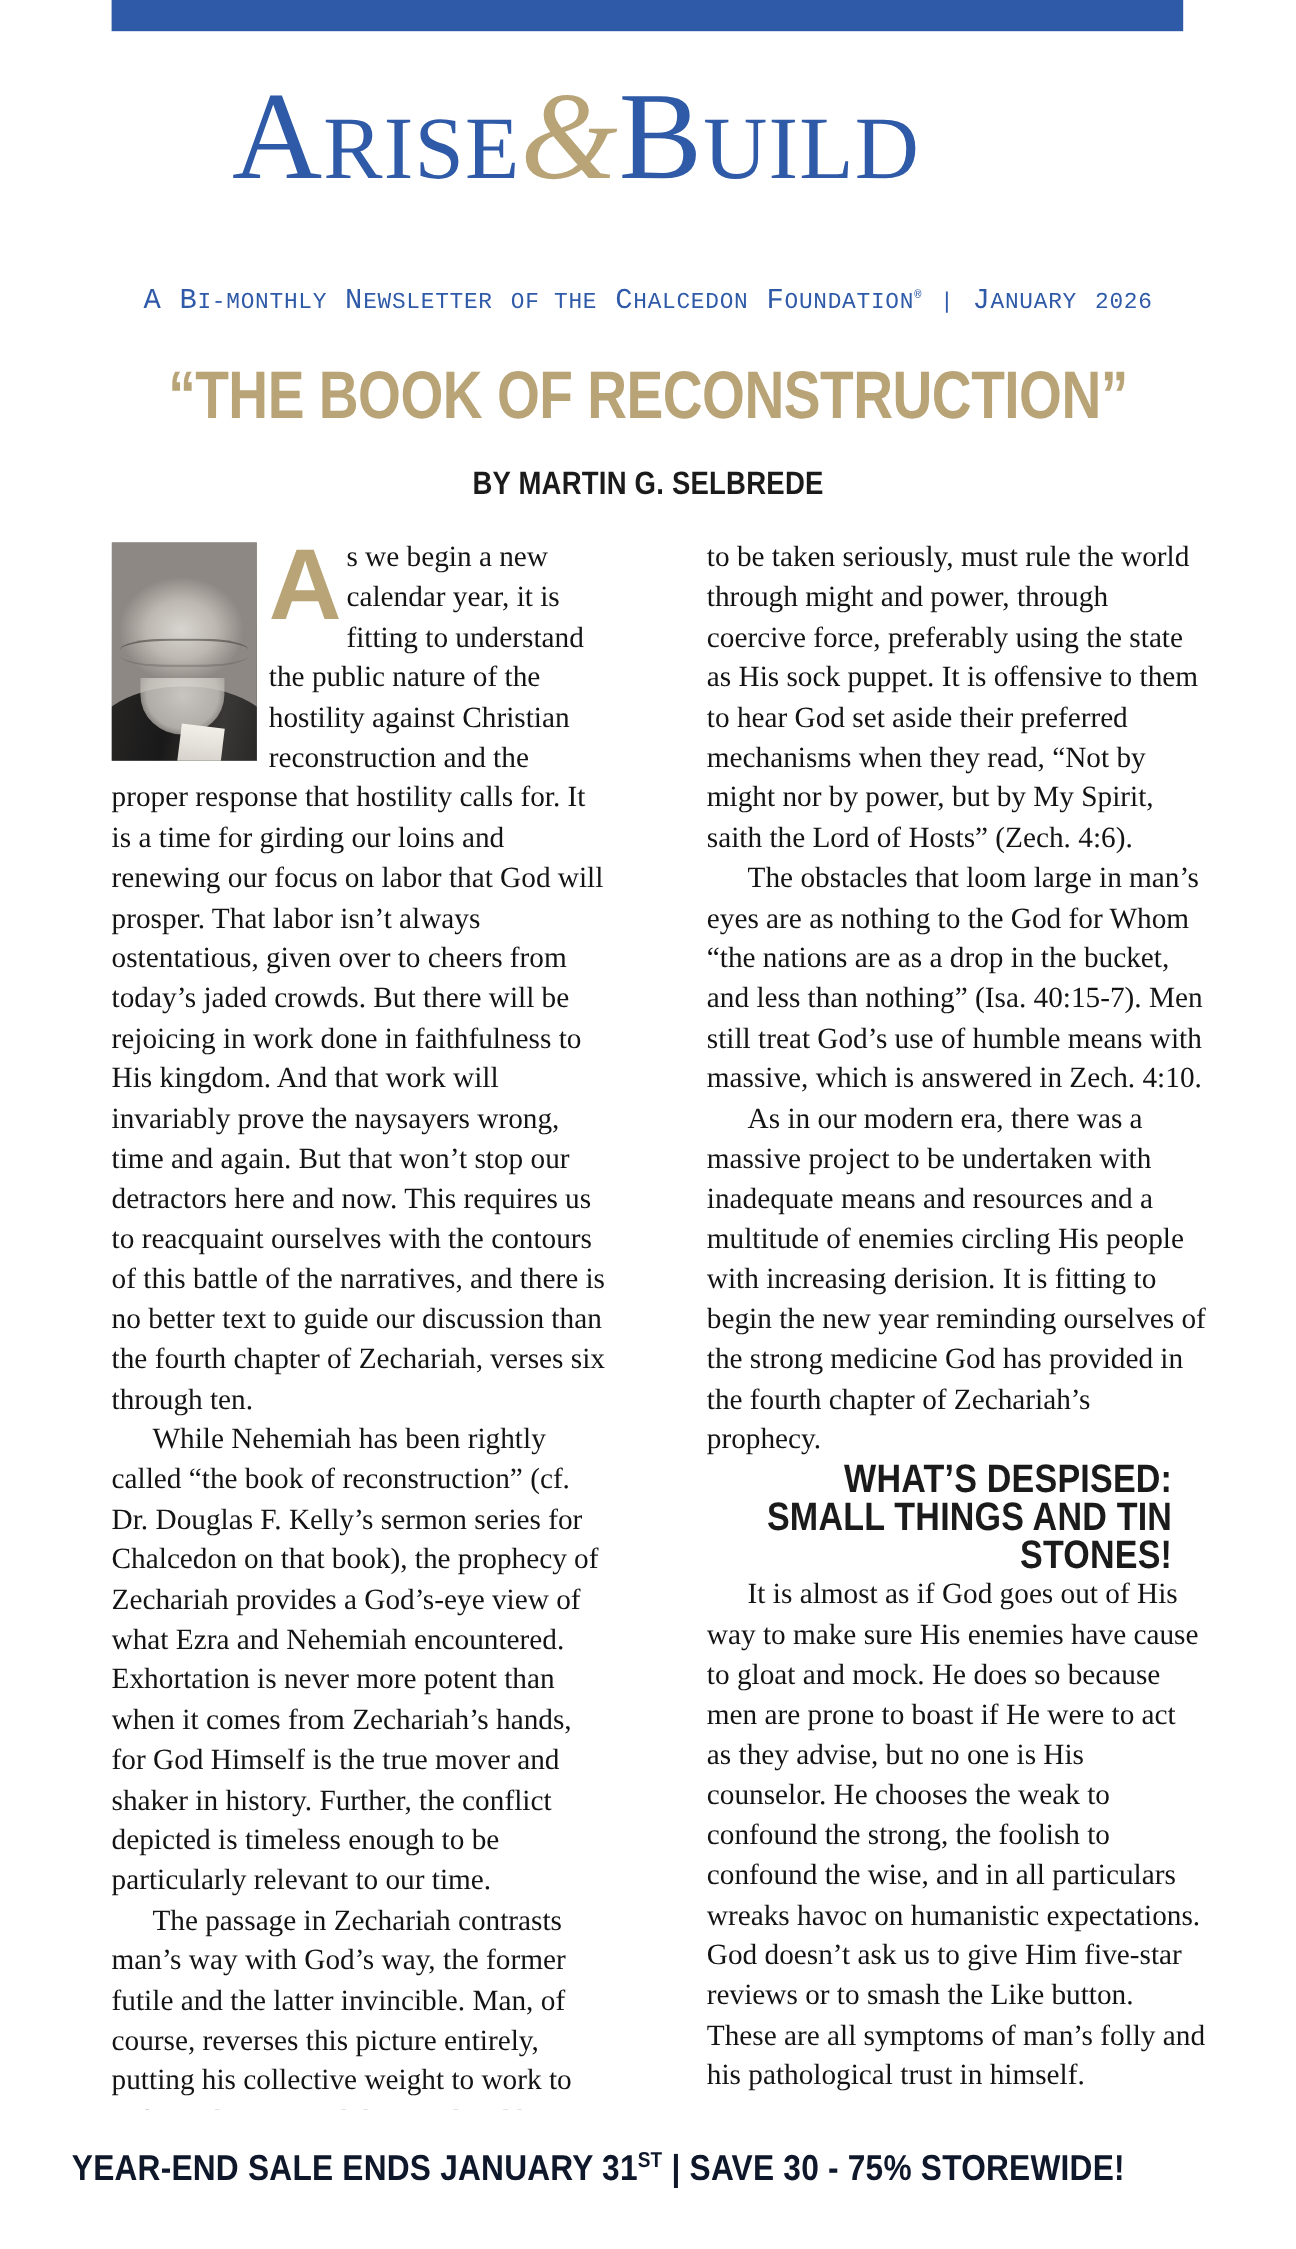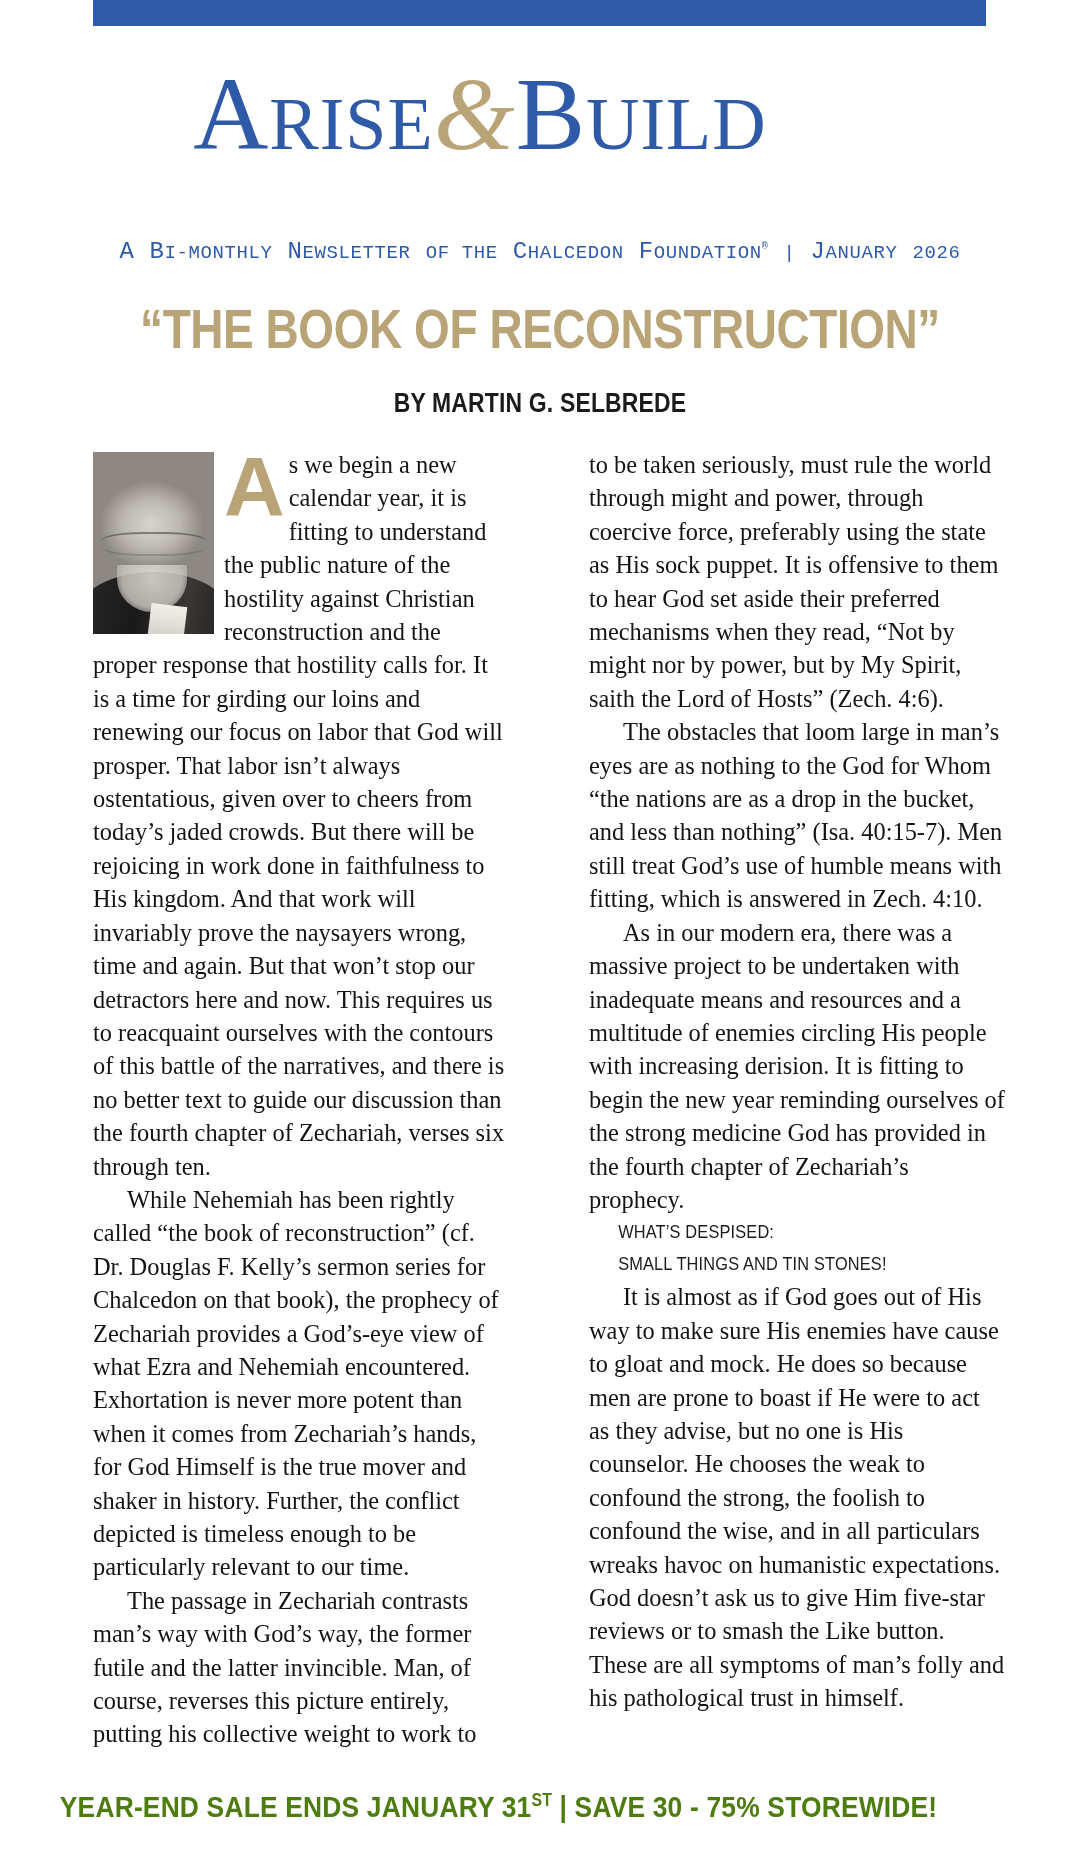--- a/index.html
+++ b/index.html
@@ -196,40 +196,40 @@
     line-height: 66px;
     padding: 4px 4px 0 0;
     margin-top: 2px;
   }
 
   .italic { }
 
   
   .subhead {
     font-family: "Liberation Sans", "DejaVu Sans", sans-serif;
-    font-weight: normal;
-    font-size: 19px;
+    font-weight: bold;
+    font-size: 33px;
     line-height: 32px;
-    text-align: left;
+    text-align: right;
     color: #1b1b1b;
     letter-spacing: 0.2px;
     text-indent: 0 !important;
     margin-top: 14px;
     margin-bottom: 2px;
   }
   .subhead span { display: block; transform: scaleX(0.86); }
 
   
   .footer {
     position: absolute;
     left: 0;
     top: 1790px;
     width: 907px;
     text-align: right;
-    color: #4d7c0f;
+    color: #0f172a;
     font-family: "Liberation Sans", "DejaVu Sans", sans-serif;
     font-weight: bold;
     font-size: 30px;
     letter-spacing: 0.2px;
     white-space: nowrap;
   }
   .footer span.inner { display: inline-block; transform: scaleX(0.88); }
   .footer sup { font-size: 18px; vertical-align: super; }
 </style>
 </head>
@@ -259,21 +259,21 @@
 
     <p>While Nehemiah has been rightly called “the book of reconstruction” (cf. Dr. Douglas F. Kelly’s sermon series for Chalcedon on that book), the prophecy of Zechariah provides a God’s-eye view of what Ezra and Nehemiah encountered. Exhortation is never more potent than when it comes from Zechariah’s hands, for God Himself is the true mover and shaker in history. Further, the conflict depicted is timeless enough to be particularly relevant to our time.</p>
 
     <p>The passage in Zechariah contrasts man’s way with God’s way, the former futile and the latter invincible. Man, of course, reverses this picture entirely, putting his collective weight to work to enforce this reversal, by word and by deed. Man focuses on things he regards highly: might and power. But these are peashooters in contrast to God’s Spirit. Yet men insist that God,</p>
   </div>
 
   <div class="col col-right">
 
     <p class="first">to be taken seriously, must rule the world through might and power, through coercive force, preferably using the state as His sock puppet. It is offensive to them to hear God set aside their preferred mechanisms when they read, “Not by might nor by power, but by My Spirit, saith the Lord of Hosts” (Zech. 4:6).</p>
 
-    <p><span>The obstacles that loom large in man’s eyes are as nothing to the God for Whom “the nations are as a drop in the bucket, and less than nothing” (Isa. 40:15-7). Men still treat God’s use of humble means with </span><span class="italic">fitting</span><span>, which is answered in Zech. 4:10.</span></p>
+    <p><span>The obstacles that loom large in man’s eyes are as nothing to the God for Whom “the nations are as a drop in the bucket, and less than nothing” (Isa. 40:15-7). Men still treat God’s use of humble means with </span><span class="italic">massive</span><span>, which is answered in Zech. 4:10.</span></p>
 
     <p>As in our modern era, there was a massive project to be undertaken with inadequate means and resources and a multitude of enemies circling His people with increasing derision. It is fitting to begin the new year reminding ourselves of the strong medicine God has provided in the fourth chapter of Zechariah’s prophecy.</p>
 
     <p class="subhead">
       <span>WHAT’S DESPISED:</span>
       <span>SMALL THINGS AND TIN STONES!</span>
     </p>
 
     <p>It is almost as if God goes out of His way to make sure His enemies have cause to gloat and mock. He does so because men are prone to boast if He were to act as they advise, but no one is His counselor. He chooses the weak to confound the strong, the foolish to confound the wise, and in all particulars wreaks havoc on humanistic expectations. God doesn’t ask us to give Him five-star reviews or to smash the Like button. These are all symptoms of man’s folly and his pathological trust in himself.</p>
 

